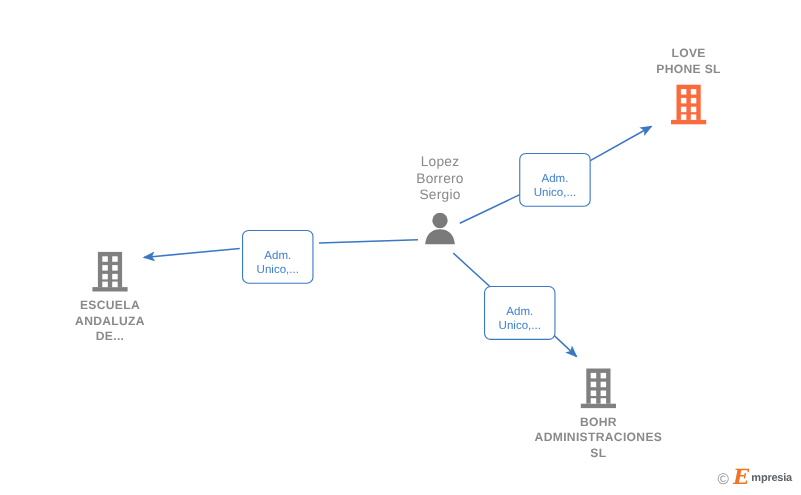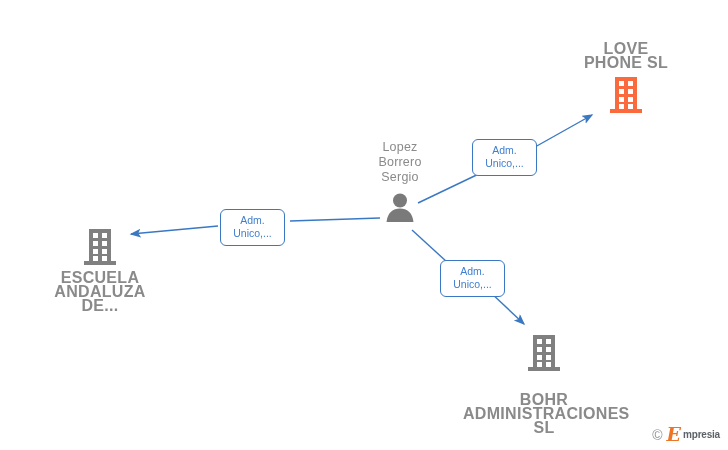--- a/index.html
+++ b/index.html
@@ -22,21 +22,21 @@
     width: 728px;
     height: 450px;
     pointer-events: none;
   }
   .node {
     position: absolute;
     text-align: center;
   }
   .node-label {
     color: #8a8a8a;
-    font-size: 16px;
+    font-size: 11px;
     line-height: 14px;
     font-weight: bold;
     letter-spacing: 0.3px;
     white-space: pre-line;
   }
   .node-label.person {
     font-weight: normal;
     font-size: 12.5px;
     line-height: 15px;
     letter-spacing: 0.2px;
@@ -49,21 +49,21 @@
   }
   .edge-label {
     position: absolute;
     border: 1px solid #3b78c3;
     border-radius: 6px;
     background: #ffffff;
     color: #3f7fd0;
     font-size: 10.5px;
     line-height: 13px;
     text-align: center;
-    padding: 4px 6px 5px 6px;
+    padding: 16px 6px 5px 6px;
     white-space: pre-line;
     box-sizing: border-box;
   }
   #watermark {
     position: absolute;
     right: 8px;
     bottom: 6px;
     display: flex;
     align-items: center;
     gap: 4px;
@@ -177,21 +177,21 @@
         <rect x="10" y="5" width="5" height="5" fill="#ffffff"></rect>
         <rect x="19" y="5" width="5" height="5" fill="#ffffff"></rect>
         <rect x="10" y="13" width="5" height="5" fill="#ffffff"></rect>
         <rect x="19" y="13" width="5" height="5" fill="#ffffff"></rect>
         <rect x="10" y="21" width="5" height="5" fill="#ffffff"></rect>
         <rect x="19" y="21" width="5" height="5" fill="#ffffff"></rect>
         <rect x="10" y="28" width="5" height="5" fill="#ffffff"></rect>
         <rect x="19" y="28" width="5" height="5" fill="#ffffff"></rect>
       </svg>
     </div>
-    <div class="node-label" style="margin-top:21px;">BOHR
+    <div class="node-label" style="margin-top:5px;">BOHR
 ADMINISTRACIONES
 SL</div>
   </div>
 
   <div class="edge-label" style="left:472px; top:139px; width:65px;">Adm.
 Unico,...</div>
 
   <div class="edge-label" style="left:220px; top:209px; width:65px;">Adm.
 Unico,...</div>
 

